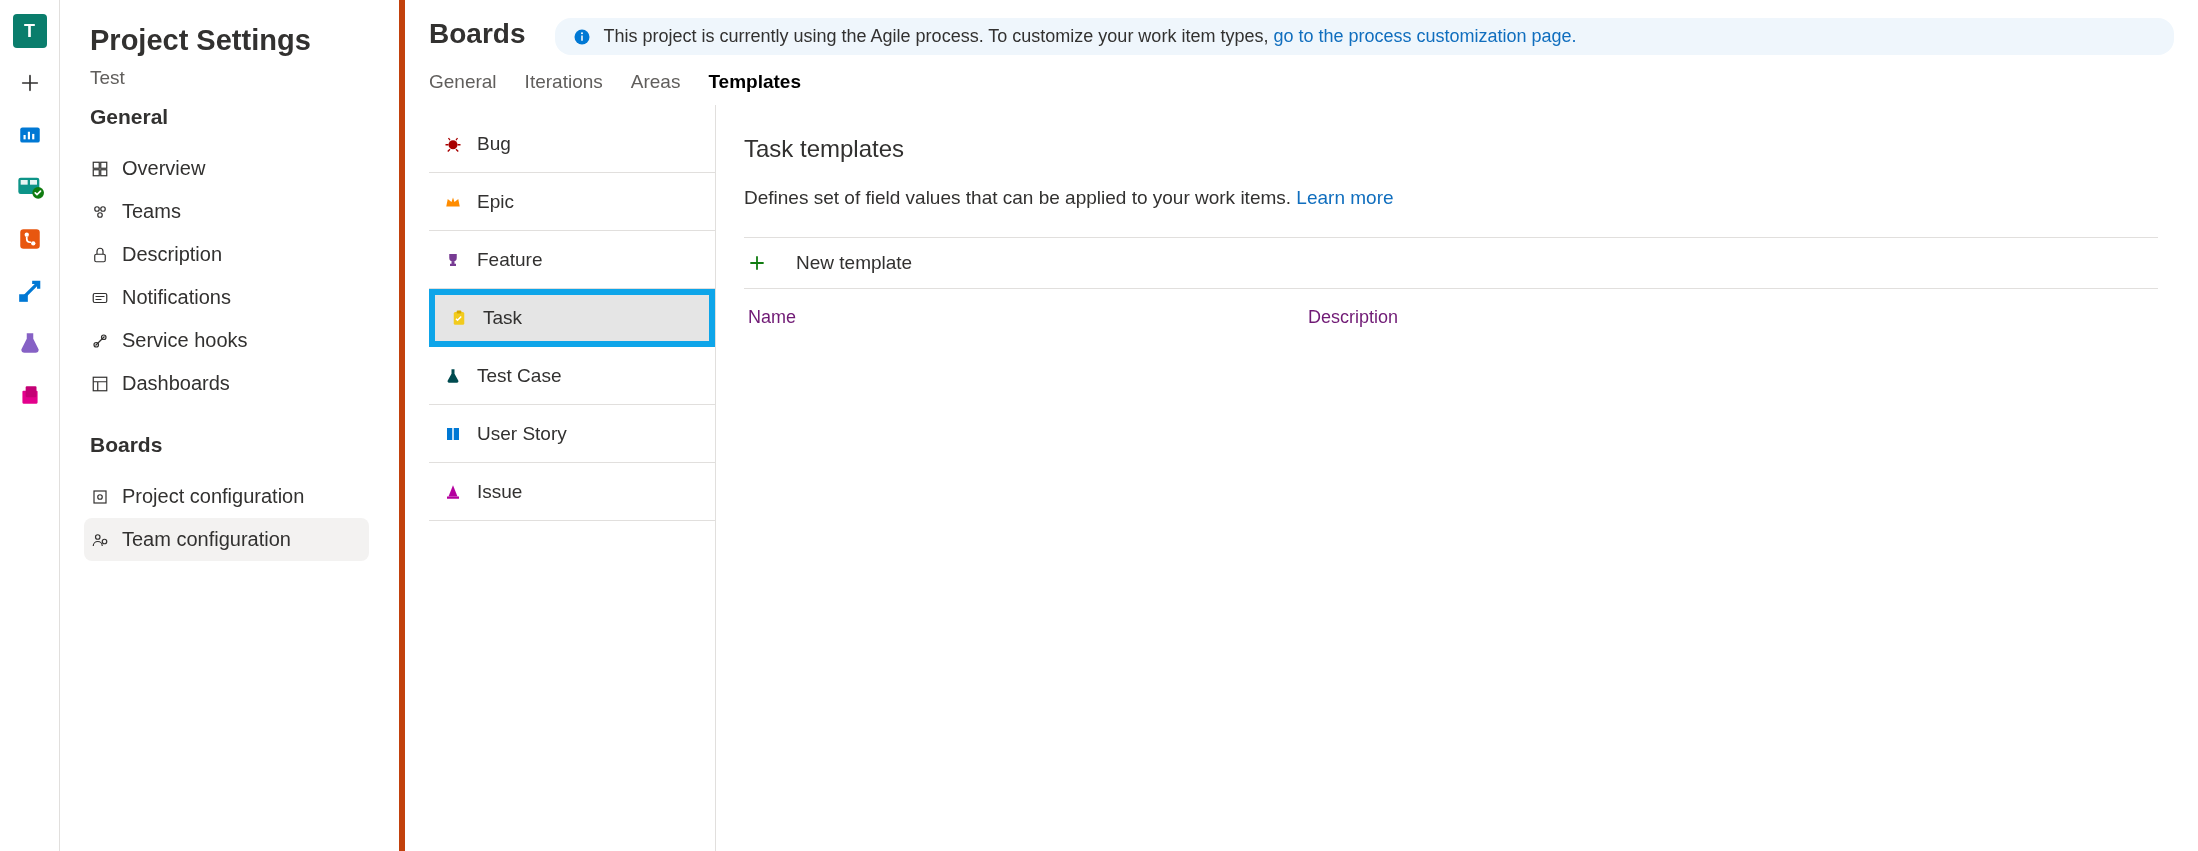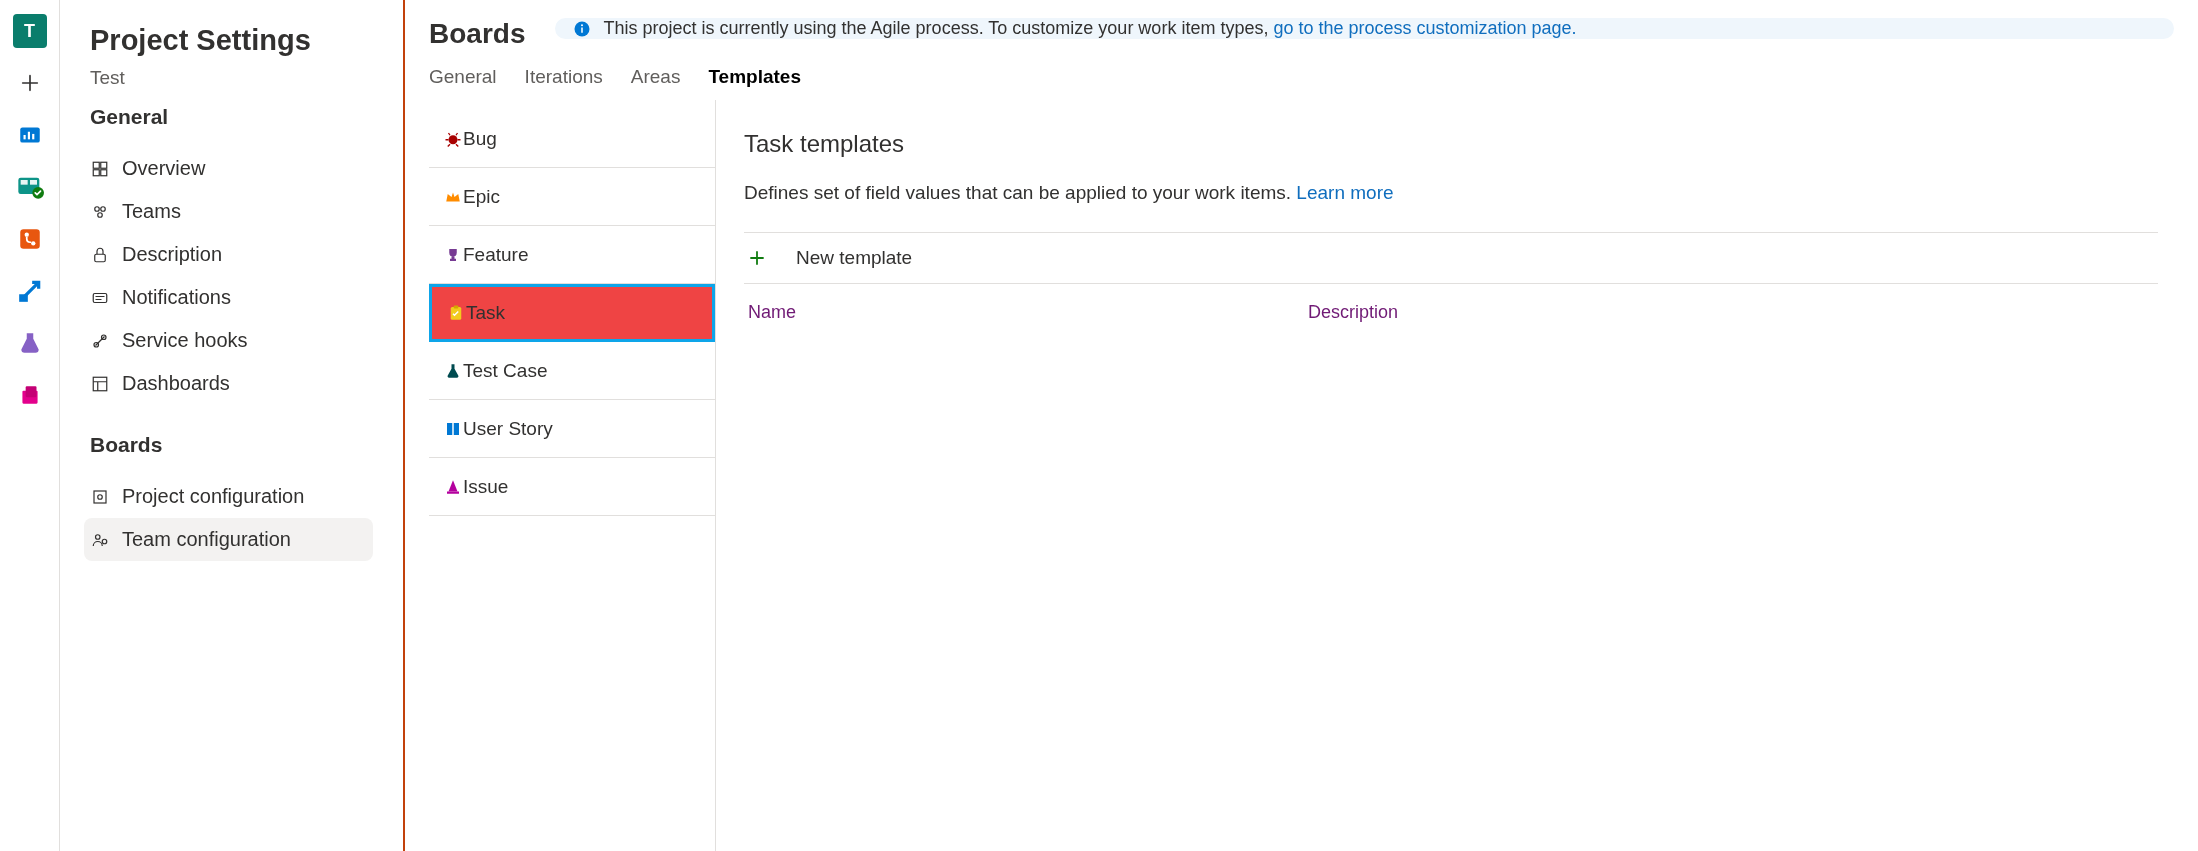--- a/index.html
+++ b/index.html
@@ -5,46 +5,46 @@
 * { box-sizing: border-box; margin: 0; padding: 0; }
 body { font-family: -apple-system, BlinkMacSystemFont, "Segoe UI", sans-serif; color: #323130; background: #fff; overflow: hidden; }
 .app { display: flex; height: 851px; width: 2198px; }
 
 
 .icon-rail { width: 60px; background: #fff; border-right: 1px solid #e1dfdd; display: flex; flex-direction: column; align-items: center; padding-top: 14px; gap: 18px; }
 .rail-item { width: 34px; height: 34px; display: flex; align-items: center; justify-content: center; border-radius: 4px; }
 .rail-badge { width: 34px; height: 34px; background: #0a7d6c; color: #fff; border-radius: 4px; display: flex; align-items: center; justify-content: center; font-size: 18px; font-weight: 600; }
 
 
-.settings-sidebar { width: 345px; background: #fff; border-right: 2px solid #c2410c; padding: 24px 30px 12px 30px; }
+.settings-sidebar { width: 345px; background: #fff; border-right: 6px solid #c2410c; padding: 24px 30px 12px 30px; }
 .settings-title { font-size: 29px; font-weight: 700; margin-bottom: 10px; }
 .settings-subtitle { color: #605e5c; font-size: 19px; margin-bottom: 16px; }
 .settings-group { font-size: 21px; font-weight: 700; margin-bottom: 18px; margin-top: 10px; }
 .settings-link { display: flex; align-items: center; gap: 12px; font-size: 20px; padding: 10px 6px; margin-left: -6px; cursor: pointer; border-radius: 4px; }
 .settings-link.active { background: #f3f2f1; border-radius: 8px; }
 .settings-link .ic { width: 20px; height: 20px; display: inline-flex; align-items: center; justify-content: center; }
 
 
 .main { flex: 1; display: flex; flex-direction: column; padding: 18px 0 0 0; }
 .main-header-row { display: flex; align-items: flex-start; padding: 0 24px; gap: 30px; }
 .main-title { font-size: 28px; font-weight: 600; }
-.info-banner { flex: 1; background: #eff6fc; border-radius: 16px; padding: 0 18px; display: flex; align-items: flex-start; gap: 12px; font-size: 18px; }
+.info-banner { flex: 1; background: #eff6fc; border-radius: 16px; padding: 8px 18px; display: flex; align-items: flex-start; gap: 12px; font-size: 18px; }
 .info-banner .ic { flex-shrink: 0; margin-top: 2px; }
 .info-banner a { color: #106ebe; text-decoration: none; }
 
 .tabs { display: flex; gap: 28px; padding: 16px 24px 0 24px; }
 .tab { font-size: 19px; color: #605e5c; padding-bottom: 12px; cursor: pointer; }
 .tab.active { color: #000; font-weight: 700; }
 
 .content-row { flex: 1; display: flex; }
 
 
 .wit-list { width: 310px; padding: 10px 0 0 24px; }
-.wit-item { display: flex; align-items: center; height: 58px; border-bottom: 1px solid #e1dfdd; padding: 0 14px; font-size: 19px; cursor: pointer; }
-.wit-item.selected { background: #ef4444; border: 3px solid #0ea5e9; }
+.wit-item { display: flex; align-items: center; gap: 14px; height: 58px; border-bottom: 1px solid #e1dfdd; padding: 0 14px; font-size: 19px; cursor: pointer; }
+.wit-item.selected { background: #e5e5e5; border: 6px solid #0ea5e9; }
 .wit-icon { width: 20px; height: 20px; display: inline-flex; align-items: center; justify-content: center; }
 
 
 .templates-pane { flex: 1; border-left: 1px solid #e1dfdd; padding: 30px 40px 0 28px; }
 .templates-title { font-size: 24px; font-weight: 400; margin-bottom: 24px; }
 .templates-desc { font-size: 19px; margin-bottom: 28px; }
 .templates-desc a { color: #106ebe; text-decoration: none; }
 .new-template-row { border-top: 1px solid #e1dfdd; border-bottom: 1px solid #e1dfdd; padding: 14px 4px; display: flex; align-items: center; gap: 30px; font-size: 19px; cursor: pointer; }
 .table-header { display: flex; padding: 18px 4px 0 4px; color: #701a75; font-size: 18px; }
 .table-header .col-name { width: 560px; }

